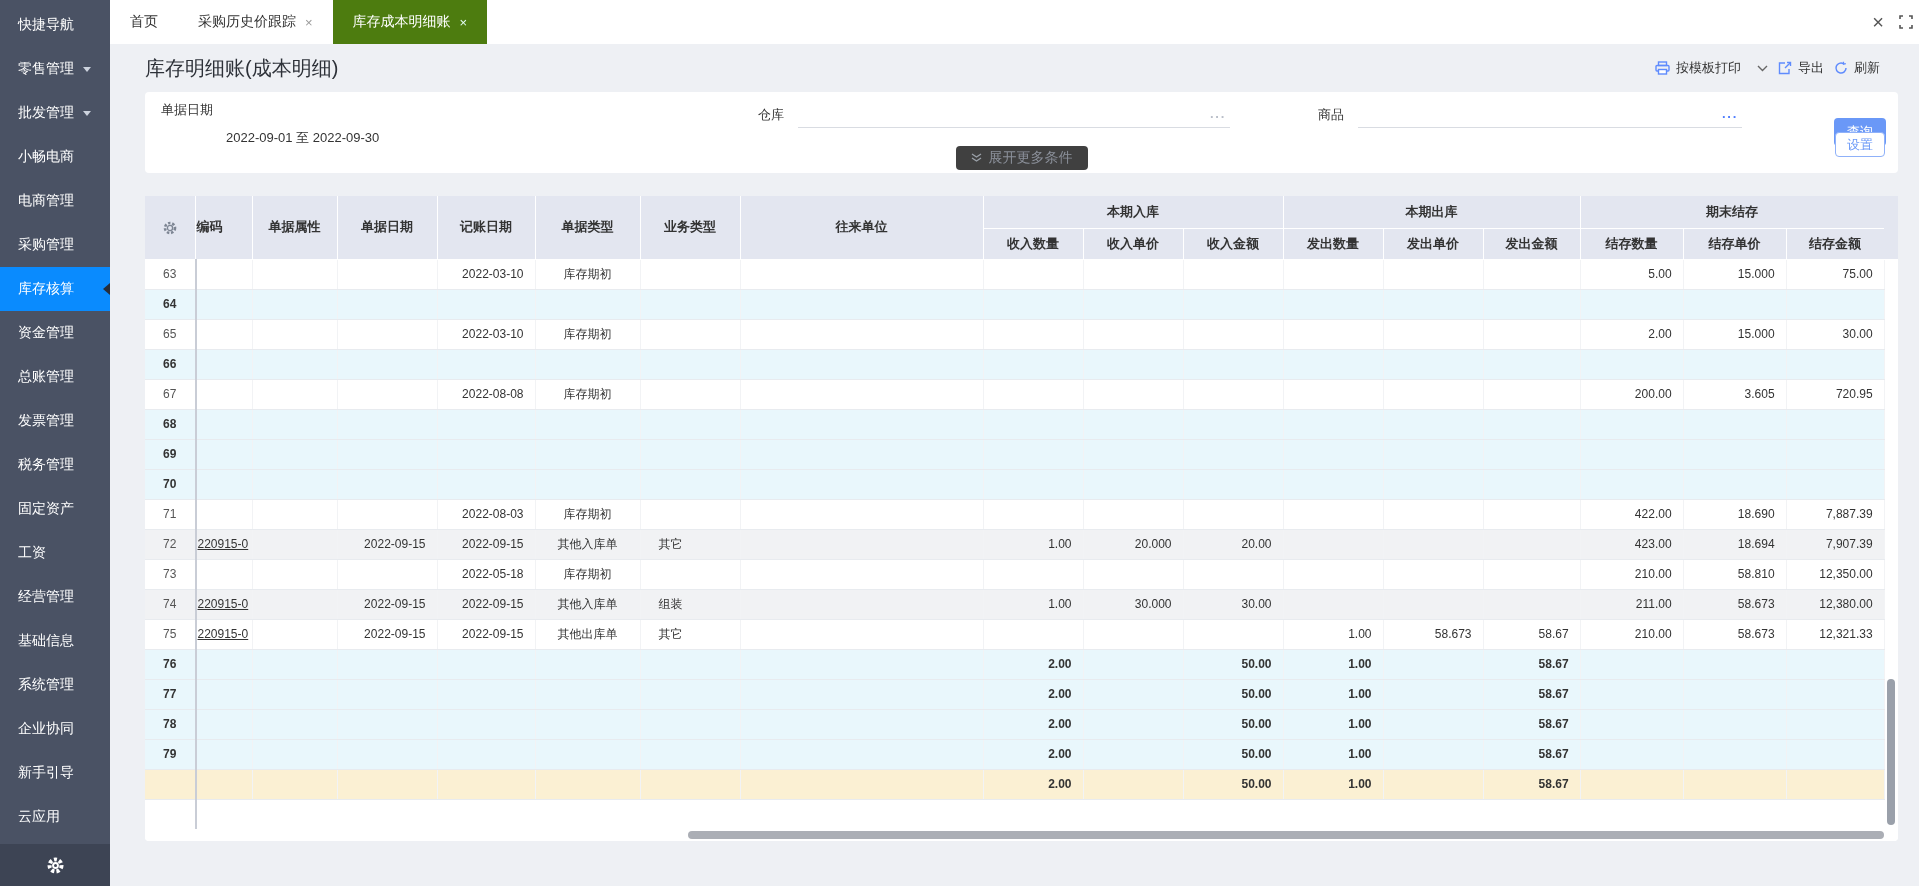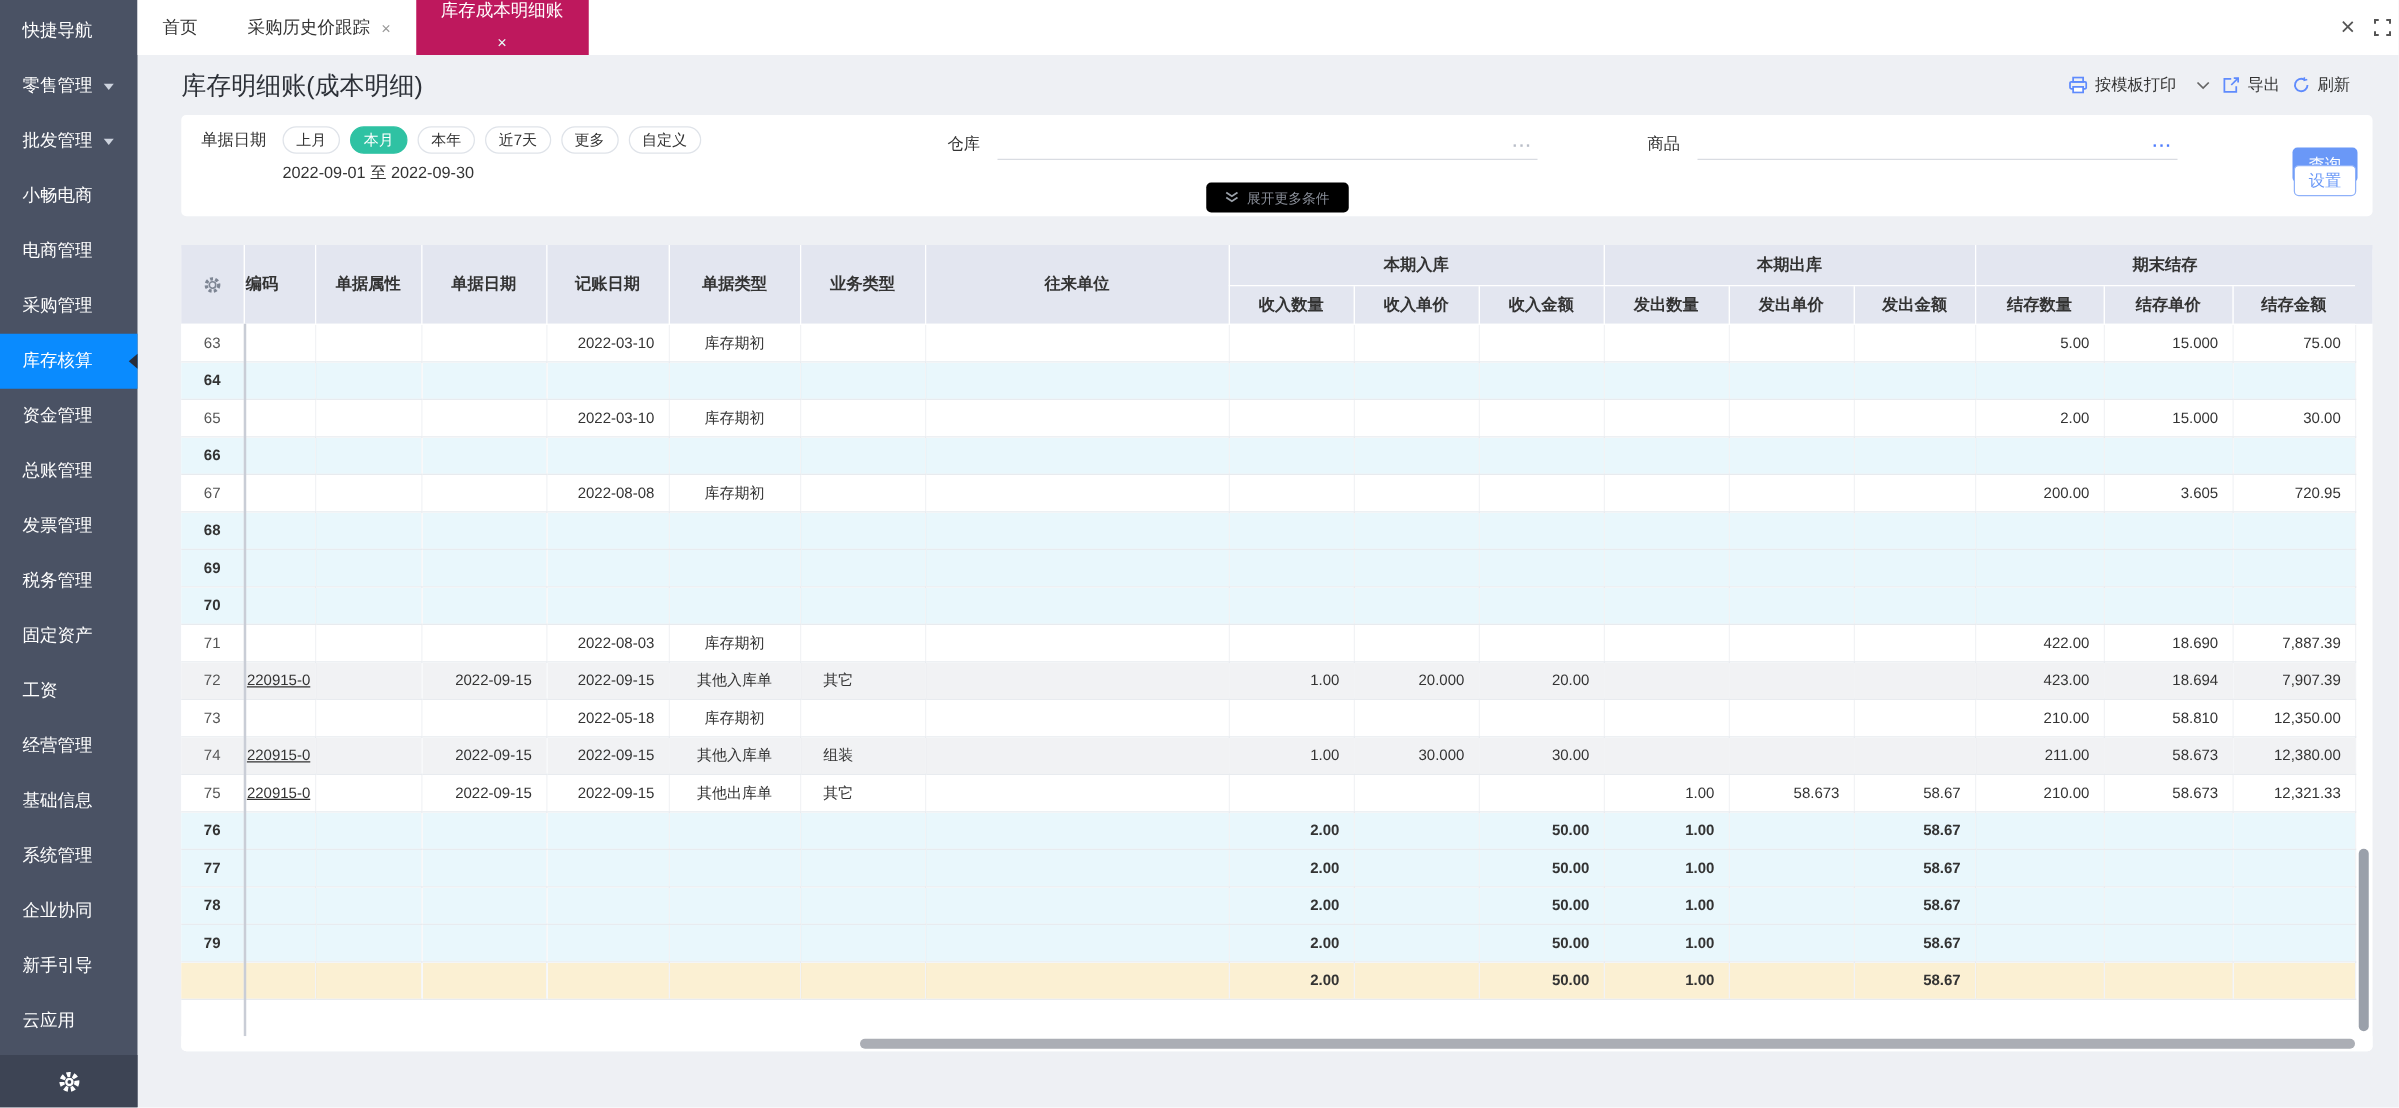--- a/index.html
+++ b/index.html
@@ -17,21 +17,21 @@
   .side-caret { display:inline-block; margin-left:9px; width:0; height:0;
     border-left:4px solid transparent; border-right:4px solid transparent; border-top:5px solid #cdd3de; }
   .sidebar-footer { height:42px; background:#3d4454; display:flex; align-items:center; justify-content:center; }
 
   
   .main { flex:1; min-width:0; display:flex; flex-direction:column; }
 
   .tabbar { height:44px; background:#fff; display:flex; align-items:stretch; position:relative; flex-shrink:0; }
   .tab { display:flex; align-items:center; gap:9px; padding:0 20px; font-size:14px; color:#333; cursor:pointer; }
   .tab .tab-close { font-size:13px; color:#999; line-height:1; }
-  .tab.active { background:#be185d; color:#fff;flex-direction:column; }
+  .tab.active { background:#4d7c0f; color:#fff; }
   .tab.active .tab-close { color:#e6fff8; }
   .win-controls { position:absolute; right:6px; top:0; height:100%; display:flex; align-items:center; gap:15px; }
   .win-close { font-size:20px; color:#555; line-height:1; cursor:pointer; }
 
   .title-row { height:48px; display:flex; align-items:center; padding:0 39px 0 35px; flex-shrink:0; }
   .page-title { font-size:20px; color:#2d3138; }
   .toolbar { margin-left:auto; display:flex; align-items:center; gap:10px; font-size:13px; color:#333; }
   .tool-btn { display:flex; align-items:center; gap:6px; cursor:pointer; }
   .tool-btn .chev { margin-left:10px; display:flex; }
 
@@ -44,21 +44,21 @@
   .f-range { position:absolute; left:81px; top:37px; font-size:13px; color:#333; }
   .f-field { position:absolute; top:12px; display:flex; align-items:flex-start; font-size:13px; }
   .f-field .lab { padding-top:2px; }
   .input-line { border-bottom:1px solid #d9dce2; height:24px; margin-left:14px; position:relative; flex:1; }
   .dots { position:absolute; right:4px; bottom:3px; font-size:13px; font-weight:bold; letter-spacing:1px; color:#b9bec8; cursor:pointer; }
   .dots.blue { color:#4d7cfe; }
   .fw-warehouse { left:613px; width:472px; }
   .fw-product { left:1173px; width:424px; }
   .btn-query { position:absolute; right:12px; top:6px; width:52px; height:28px; background:#6a98f7; color:#fff; border-radius:4px; font-size:13px; display:flex; align-items:center; justify-content:center; cursor:pointer;margin-top:20px; }
   .btn-settings { position:absolute; right:13px; top:40px; width:50px; height:25px; background:#fff; color:#6a98f7; border:1px solid #8fb1f9; border-radius:4px; font-size:13px; display:flex; align-items:center; justify-content:center; cursor:pointer; }
-  .expand-btn { position:absolute; left:50%; bottom:3px; transform:translateX(-50%); height:24px; background:#000000; border-radius:4px; color:#8b909a; font-size:11px; display:flex; align-items:center; gap:7px; padding:0 15px; cursor:pointer; }
+  .expand-btn { position:absolute; left:50%; bottom:3px; transform:translateX(-50%); height:24px; background:#404040; border-radius:4px; color:#8b909a; font-size:14px; display:flex; align-items:center; gap:7px; padding:0 15px; cursor:pointer; }
 
   
   .table-card { margin:23px 21px 0 35px; width:1753px; height:645px; background:#fff; border-radius:4px; position:relative; flex-shrink:0; }
   table { border-collapse:collapse; table-layout:fixed; width:1739px; }
   thead th { background:#e3e6f0; font-size:13px; color:#333; font-weight:bold; text-align:center;
     border-right:1px solid #fff; border-bottom:1px solid #fff; padding:0; }
   thead tr.grp-row th { height:32px; }
   thead tr.sub-row th { height:31px; }
   tbody td { height:30px; font-size:12px; color:#333; border-bottom:1px solid #e8ebef;
     border-right:1px solid rgba(130,140,160,0.10); padding:0 10px; white-space:nowrap; overflow:hidden; background:#fff; }
@@ -220,28 +220,20 @@
             </svg>
           </span>
           <span>刷新</span>
         </div>
       </div>
     </div>
 
     <div class="filter-card">
       <div class="f-date">
         <span>单据日期</span>
-        <div class="f-pills">
-            <div class="pill">上月</div>
-            <div class="pill selected">本月</div>
-            <div class="pill">本年</div>
-            <div class="pill">近7天</div>
-            <div class="pill">更多</div>
-            <div class="pill">自定义</div>
-          </div>
       </div>
       <div class="f-range">2022-09-01 至 2022-09-30</div>
 
       <div class="f-field fw-warehouse">
         <span class="lab">仓库</span>
         <span class="input-line">
           <span class="dots">···</span>
         </span>
       </div>
       <div class="f-field fw-product">

